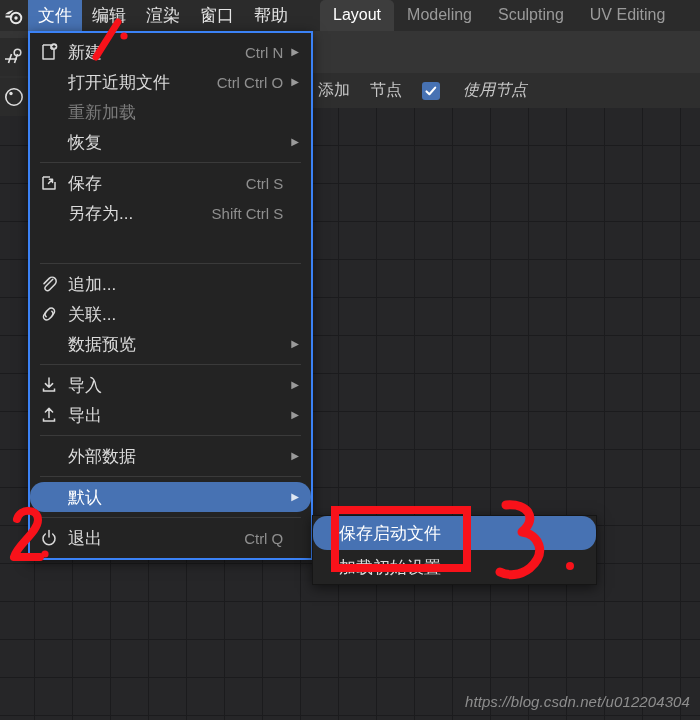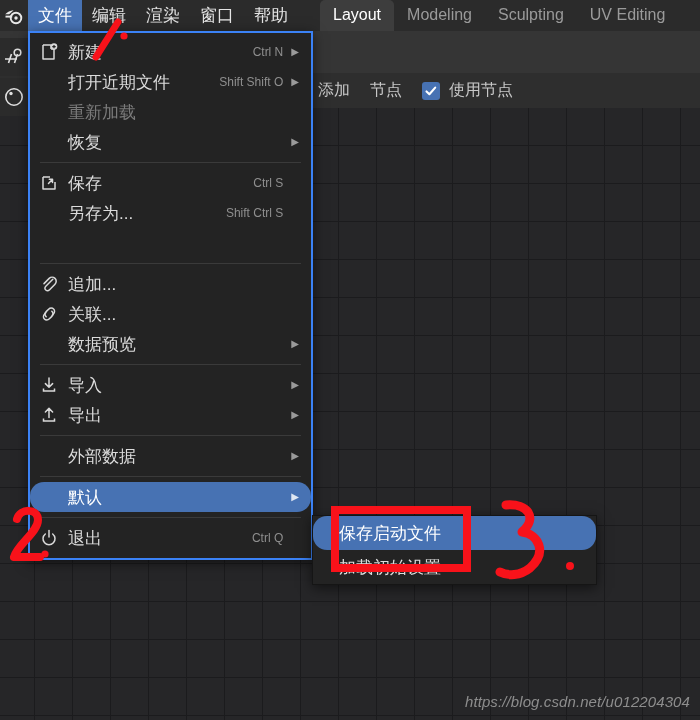--- a/index.html
+++ b/index.html
@@ -71,21 +71,21 @@
   }
   .sb-icon.first { background: #2e3440; border: 1px dashed #5a6a86; }
 
   
   .thirdbar {
     position: absolute; left: 0; top: 73px; width: 700px; height: 35px;
     background: #2e2e2e;
     display: flex; align-items: center;
   }
   .tb-item { color: #c8c8c8; font-size: 16px; margin-right: 20px; white-space: nowrap; }
-  .checkrow { display: flex; align-items: center; gap: 9px; }
+  .checkrow { display: flex; align-items: center; gap: 23px; font-style: italic; }
   .checkbox {
     width: 18px; height: 18px; border-radius: 3px; background: #4772b3;
     display: flex; align-items: center; justify-content: center;
   }
   .checkbox svg { display: block; }
 
   
   .ghost-row {
     position: absolute; left: 36px; top: 80px;
     display: flex; gap: 34px; opacity: .40;
@@ -114,21 +114,21 @@
   .mi {
     position: relative; display: flex; align-items: center;
     height: 30px; padding: 0 12px 0 0;
     color: #dcdcdc; font-size: 17px; white-space: nowrap;
   }
   .mi .ic {
     width: 38px; min-width: 38px; height: 30px;
     display: flex; align-items: center; justify-content: center;
   }
   .mi .lbl { flex: 1; }
-  .mi .sc { color: #8f8f8f; font-size: 12px; margin-left: 14px; }
+  .mi .sc { color: #8f8f8f; font-size: 15px; margin-left: 14px; }
   .mi .arrow {
     margin-left: 8px; color: #9a9a9a; font-size: 10px; line-height: 1;
   }
   .mi.disabled { color: #7b7b7b; }
   .mi.hl { background: #4772b3; color: #ffffff; border-radius: 14px; }
   .mi.hl .arrow { color: #dfe7f3; }
   .sep { height: 1px; background: #3a3a3a; margin: 5px 10px 5px 10px; }
 
   
   .submenu {
@@ -238,21 +238,21 @@
       </span>
       <span class="lbl">新建</span>
       <span class="sc">Ctrl N</span>
       <span class="arrow">▶</span>
     </div>
 
 
     <div class="mi">
       <span class="ic"></span>
       <span class="lbl">打开近期文件</span>
-      <span class="sc">Shift Shift O</span>
+      <span class="sc">Ctrl Ctrl O</span>
       <span class="arrow">▶</span>
     </div>
 
     <div class="mi disabled">
       <span class="ic"></span>
       <span class="lbl">重新加载</span>
       <span class="sc"></span>
       <span class="arrow" style="visibility:hidden">▶</span>
     </div>
 

